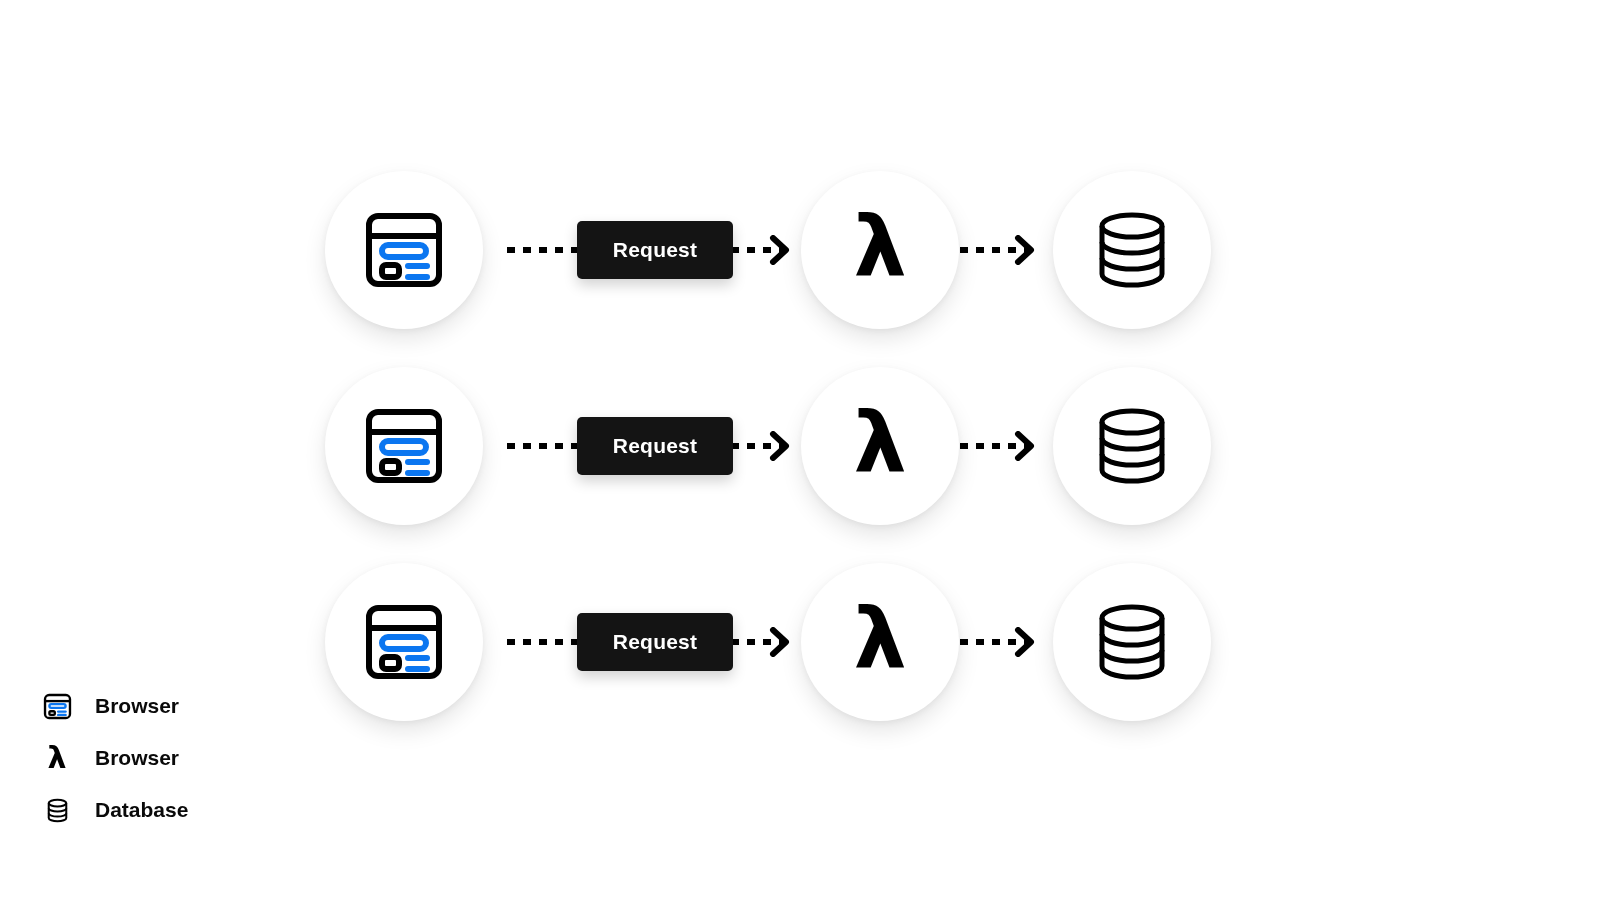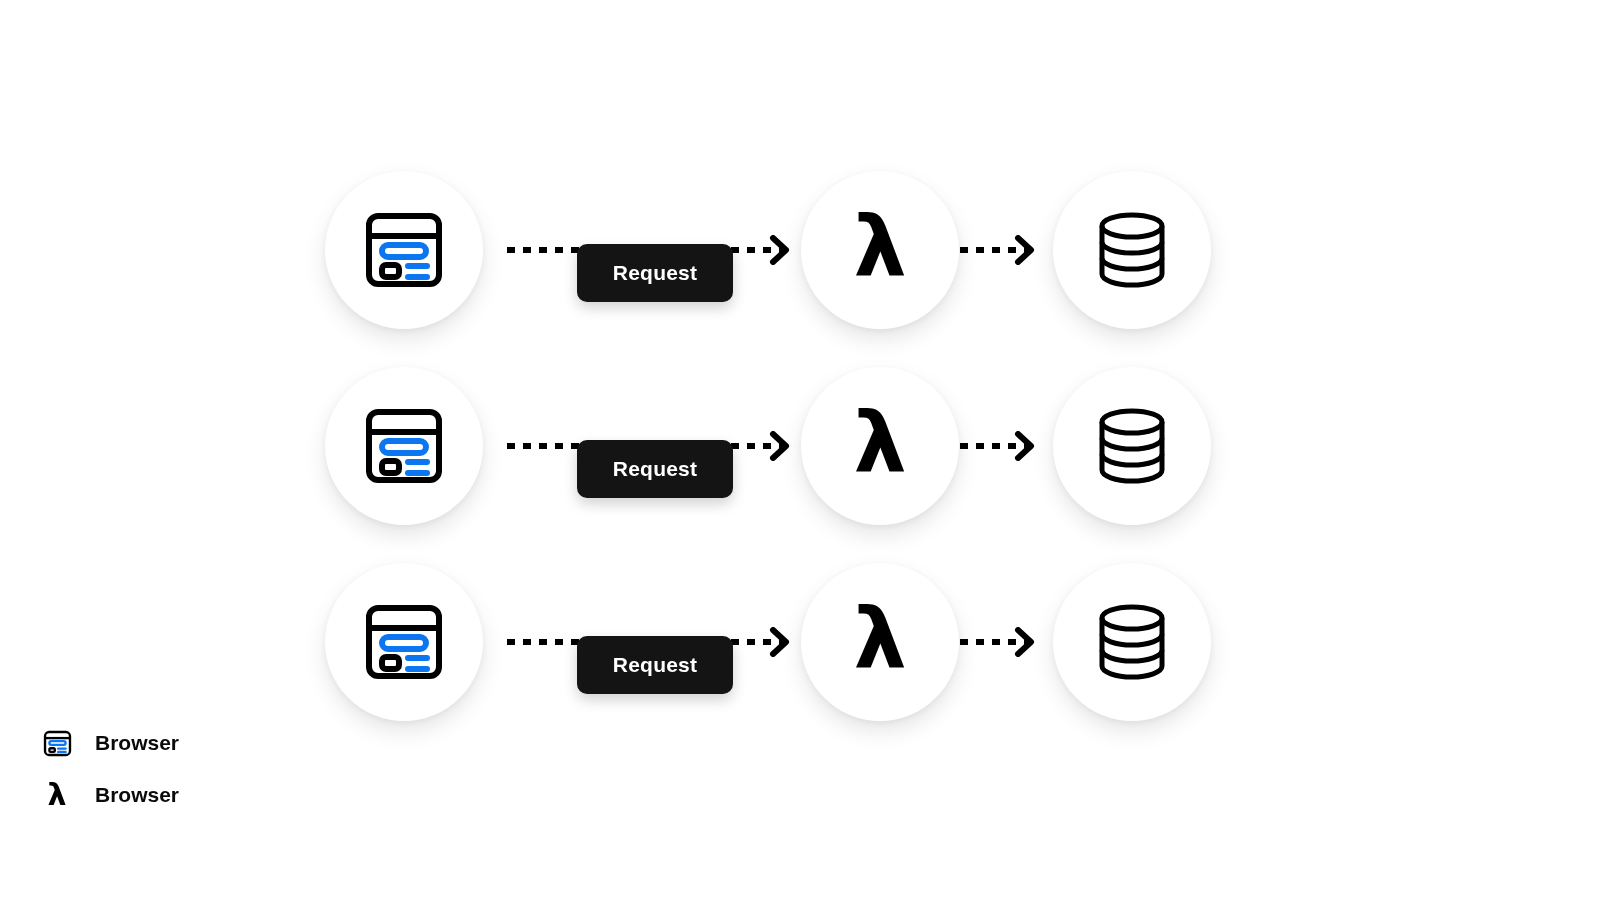--- a/index.html
+++ b/index.html
@@ -64,41 +64,40 @@
   .conn-1 { left: 505px; width: 290px; }
   .conn-2 { left: 958px; width: 82px;  }
 
   
   .request-pill {
     position: absolute;
     top: 56px;
     left: 577px;
     width: 156px;
     height: 58px;
-    border-radius: 10px;
+    border-radius: 5px;
     background: #141414;
     box-shadow: 0 6px 14px rgba(0,0,0,0.18);
     display: flex;
     align-items: center;
     justify-content: center;
     z-index: 3;
-    margin-top: 23px;
   }
   .request-pill span {
     color: #ffffff;
     font-size: 21px;
     font-weight: 700;
     letter-spacing: 0.2px;
   }
 
   
   .legend {
     position: absolute;
     left: 42px;
-    top: 717px;
+    top: 680px;
   }
   .legend-item {
     display: flex;
     align-items: center;
     height: 52px;
   }
   .legend-icon {
     width: 30px;
     height: 30px;
     display: flex;
@@ -277,16 +276,27 @@
       <span class="legend-label">Browser</span>
     </div>
 
     <div class="legend-item">
       <span class="legend-icon">
         <span class="legend-lambda">λ</span>
       </span>
       <span class="legend-label">Browser</span>
     </div>
 
+    <div class="legend-item">
+      <span class="legend-icon">
+        <svg width="29" height="29" viewBox="0 0 86 86">
+          <ellipse cx="43" cy="21" rx="26" ry="10" fill="none" stroke="#000" stroke-width="6"></ellipse>
+          <path d="M17 21 V65 A26 10 0 0 0 69 65 V21" fill="none" stroke="#000" stroke-width="6"></path>
+          <path d="M17 36 A26 10 0 0 0 69 36" fill="none" stroke="#000" stroke-width="6"></path>
+          <path d="M17 51 A26 10 0 0 0 69 51" fill="none" stroke="#000" stroke-width="6"></path>
+        </svg>
+      </span>
+      <span class="legend-label">Database</span>
+    </div>
 
   </div>
 
 </div>
 
 </body></html>

